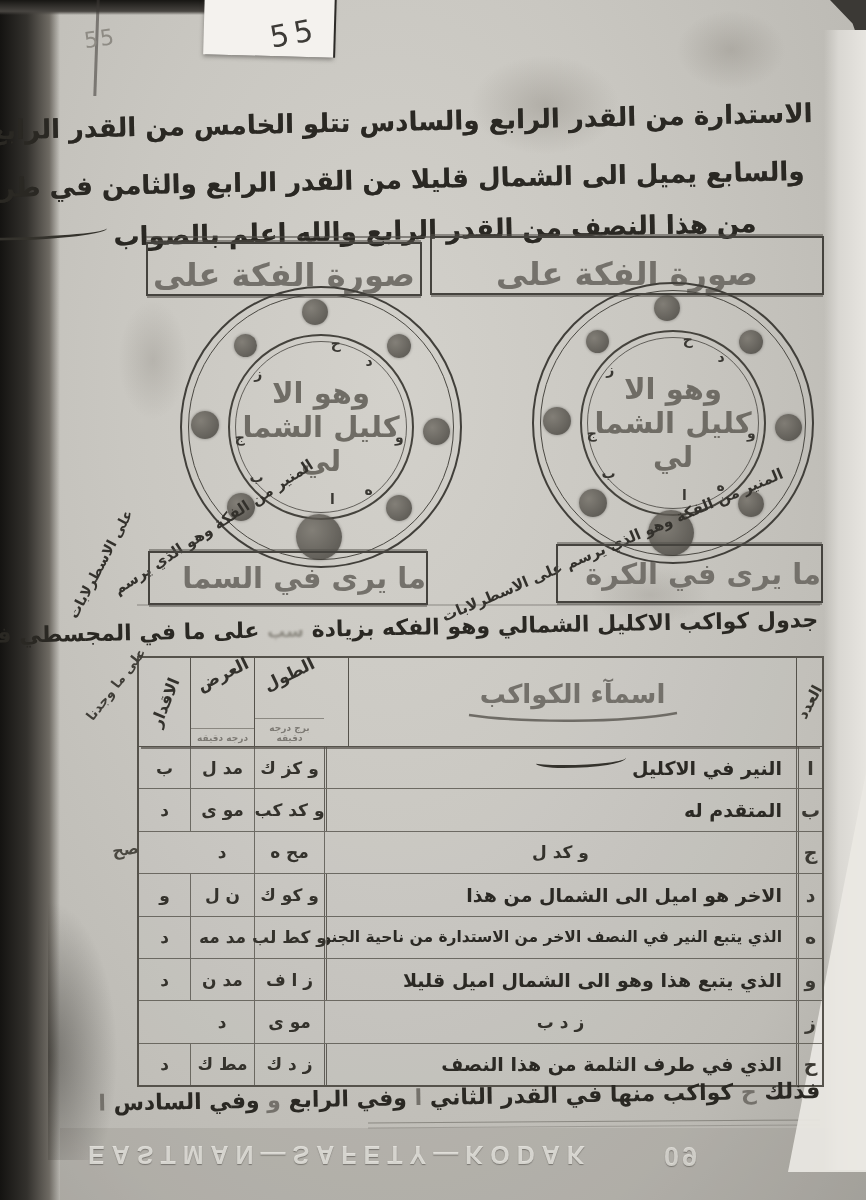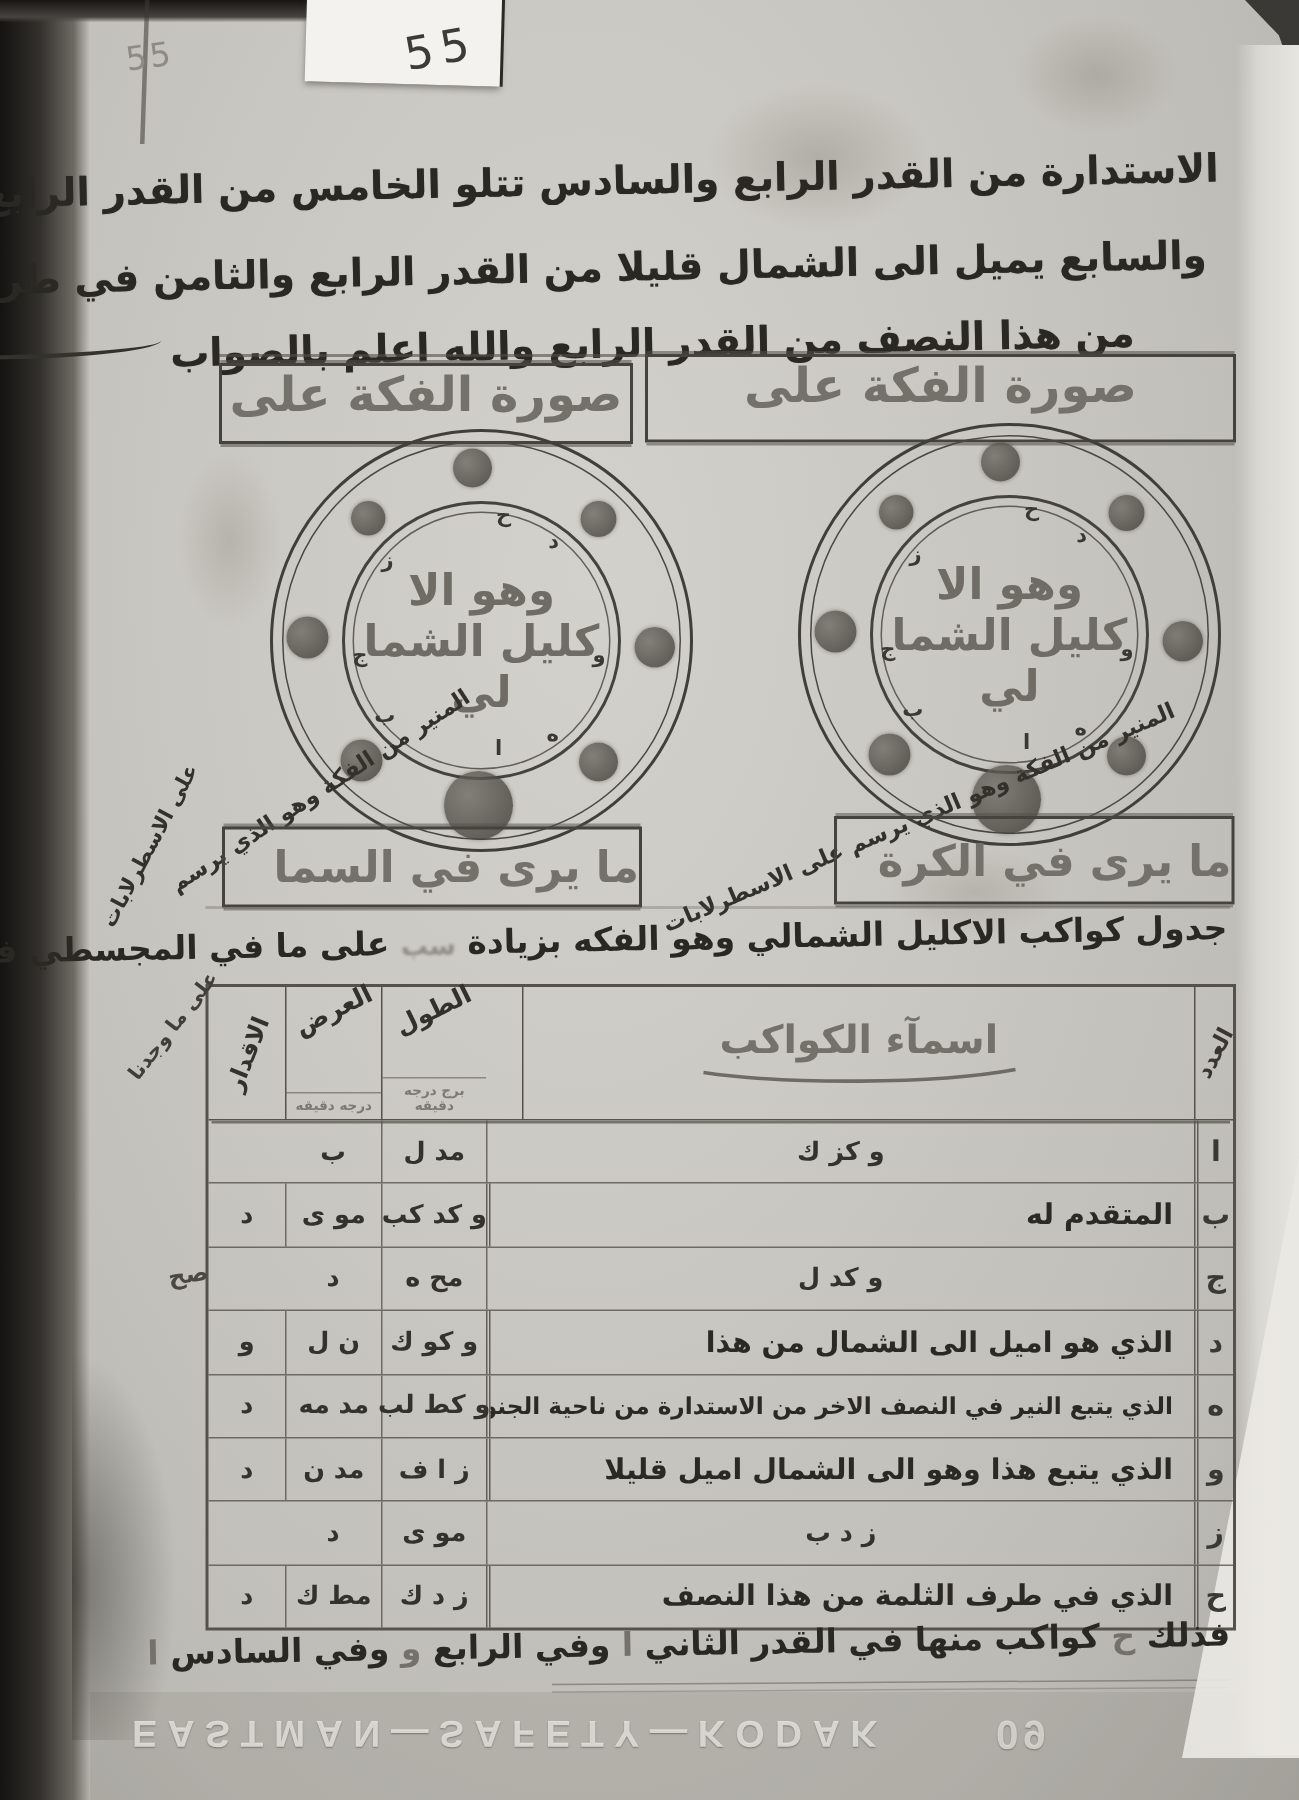--- a/index.html
+++ b/index.html
@@ -47,21 +47,21 @@
   .top-line{right:54px;font-size:26px;white-space:nowrap;transform:rotate(-1.2deg);transform-origin:right top;
     text-shadow:0 0 .5px rgba(40,38,33,.55);}
   .tl1{top:98px;}
   .tl2{top:156px;right:62px;}
   .tl3{top:208px;right:110px;}
   .tail{display:inline-block;width:150px;height:12px;border-bottom:3px solid #34322c;
     border-radius:0 0 70% 30%;transform:translateY(-7px);margin-right:6px;}
   .rule{background:rgba(82,79,73,.6);height:1.5px;}
   
   .hdr-box{border:2px solid #45433e;box-shadow:0 -3px 0 -1px rgba(82,79,73,.55),0 3px 0 -1px rgba(82,79,73,.55);
-    display:flex;align-items:flex-start;}
+    display:flex;align-items:flex-end;}
   .hdr-box .t{width:100%;text-align:center;font-size:32px;font-weight:bold;color:var(--rubric);}
   .box-l{left:146px;top:242px;width:272px;height:50px;}
   .box-r{left:430px;top:236px;width:390px;height:55px;}
   
   .circle-diagram{width:282px;height:282px;}
   .circ-left{left:180px;top:286px;}
   .circ-right{left:532px;top:282px;}
   .ring{position:absolute;border-radius:50%;}
   .r1{inset:0;border:2.5px solid #413f3a;}
   .r2{inset:8px;border:1.5px solid #4a4842;}
@@ -257,40 +257,41 @@
         <div class="t">العرض</div>
         <div class="h-sub rtl">درجه دقيقه</div>
       </div>
       <div class="hcell h-mag">
         <div class="t">الاقدار</div>
       </div>
     </div>
     <div id="table-rows">
         <div class="tgrid trow">
           <div class="cell cell-num">ا</div>
+          <div class="cell cell-name rtl">النير في الاكليل<span class="tail" style="width: 90px;"></span></div>
           <div class="cell cell-val rtl">و كز ك</div>
           <div class="cell cell-val rtl">مد ل</div>
           <div class="cell cell-val rtl">ب</div>
         </div>
         <div class="tgrid trow">
           <div class="cell cell-num">ب</div>
           <div class="cell cell-name rtl">المتقدم له</div>
           <div class="cell cell-val rtl">و كد كب</div>
           <div class="cell cell-val rtl">مو ى</div>
           <div class="cell cell-val rtl">د</div>
         </div>
         <div class="tgrid trow">
           <div class="cell cell-num">ج</div>
           <div class="cell cell-val rtl">و كد ل</div>
           <div class="cell cell-val rtl">مح ه</div>
           <div class="cell cell-val rtl">د</div>
         </div>
         <div class="tgrid trow">
           <div class="cell cell-num">د</div>
-          <div class="cell cell-name rtl">الذي هو اميل الى الشمال من هذا</div>
+          <div class="cell cell-name rtl">الاخر هو اميل الى الشمال من هذا</div>
           <div class="cell cell-val rtl">و كو ك</div>
           <div class="cell cell-val rtl">ن ل</div>
           <div class="cell cell-val rtl">و</div>
         </div>
         <div class="tgrid trow">
           <div class="cell cell-num">ه</div>
           <div class="cell cell-name rtl small">الذي يتبع النير في النصف الاخر من الاستدارة من ناحية الجنوب</div>
           <div class="cell cell-val rtl">و كط لب</div>
           <div class="cell cell-val rtl">مد مه</div>
           <div class="cell cell-val rtl">د</div>

